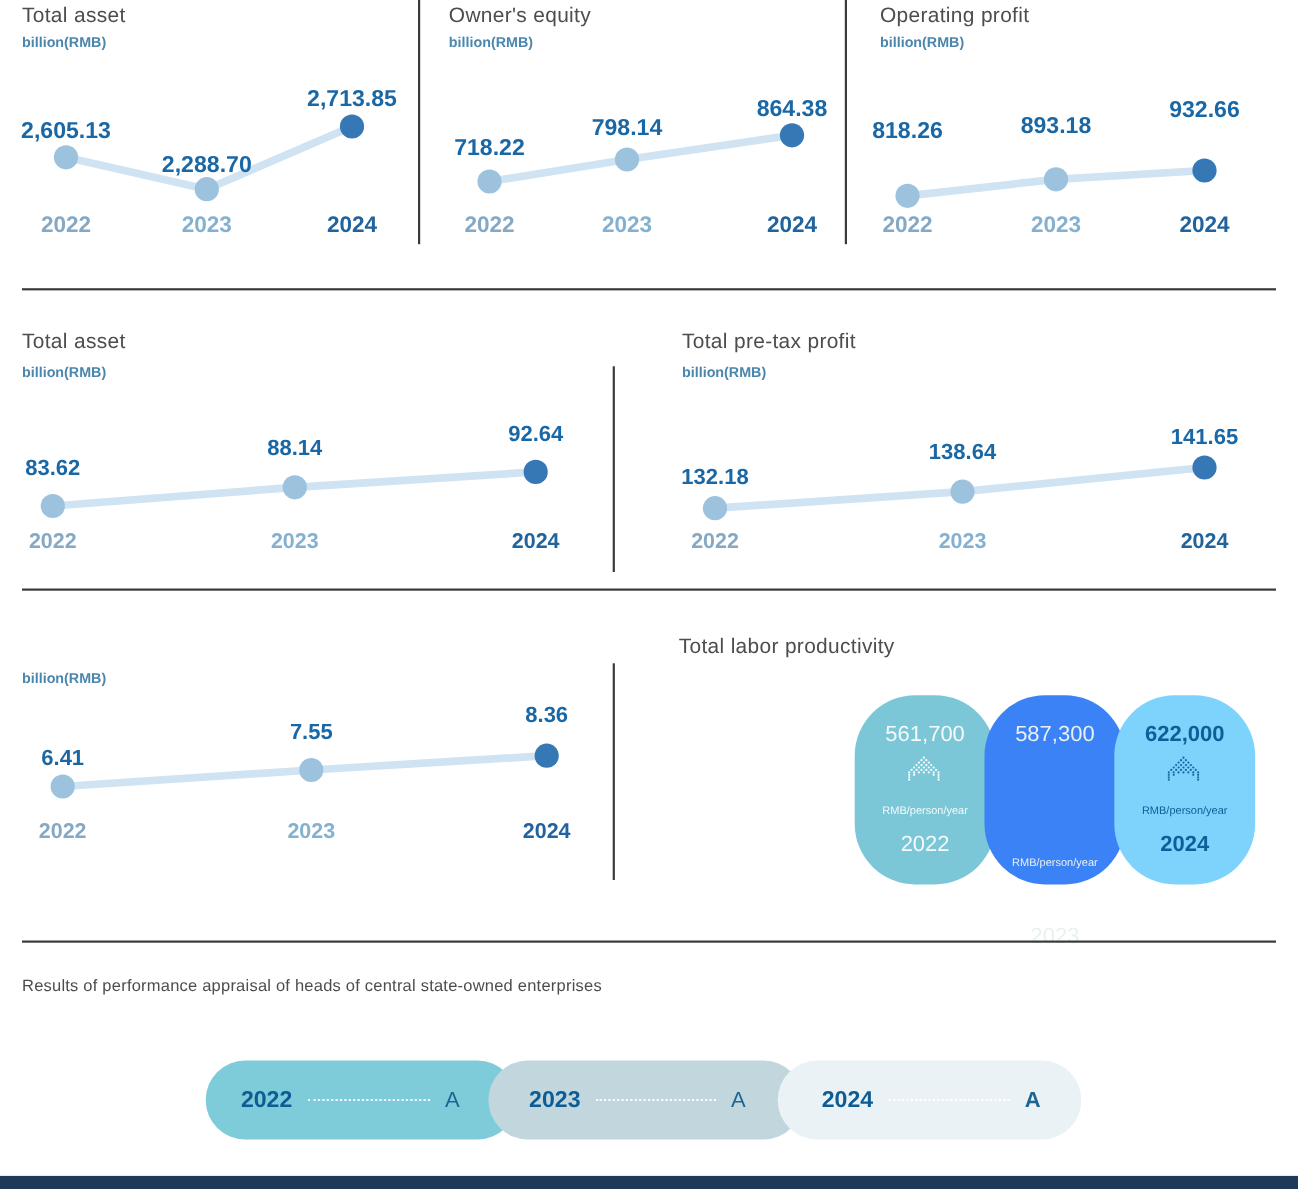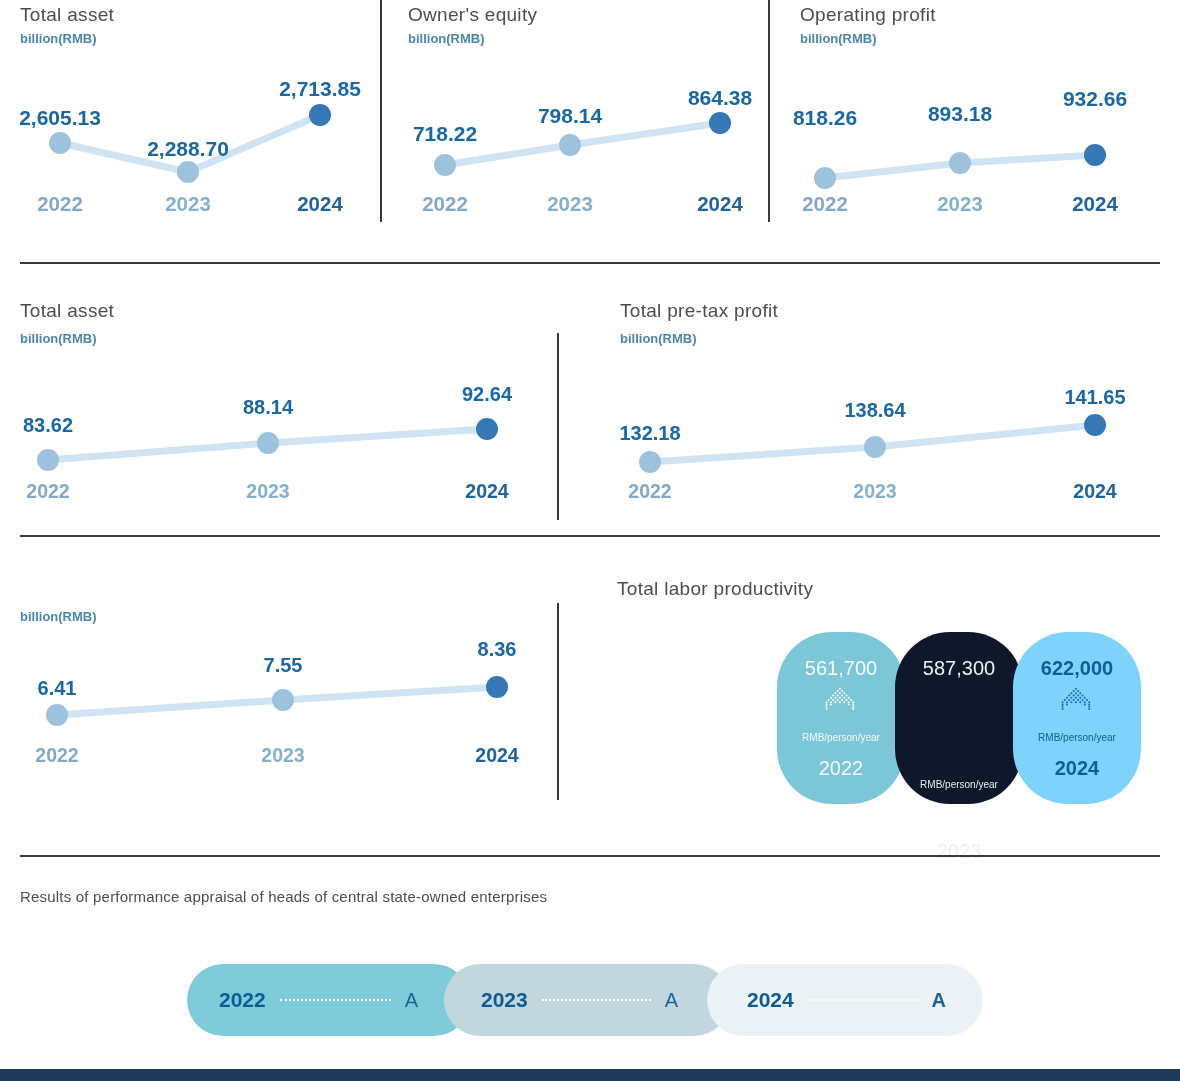--- a/index.html
+++ b/index.html
@@ -7,21 +7,21 @@
         font-family:"Liberation Sans",sans-serif;overflow:hidden;}
   .ctitle{position:absolute;font-size:19px;color:#4d4d4d;letter-spacing:.3px;white-space:nowrap;}
   .cunit{position:absolute;font-size:13px;font-weight:bold;color:#4a86ad;white-space:nowrap;}
   svg.plot{position:absolute;overflow:visible;}
   .hdiv{position:absolute;height:1.5px;background:#3a3a3a;}
   .vdiv{position:absolute;width:1.5px;background:#3a3a3a;}
   
   .lpill{position:absolute;top:632px;width:128px;height:172px;border-radius:55px;
          display:flex;flex-direction:column;align-items:center;text-align:center;box-sizing:border-box;padding-top:24px;}
   .lp1{background:#7bc7d7;color:#f4fafb;}
-  .lp2{background:#0f172a;color:#e9f0f2;gap:36px;}
+  .lp2{background:#3b82f6;color:#e9f0f2;gap:36px;}
   .lp3{background:#7dd3fc;color:#0e5e97;}
   .lp-val{font-size:20px;line-height:24px;}
   .lp3 .lp-val,.lp3 .lp-year{font-weight:bold;}
   .lp-icon{margin:7px 0 3px 0;}
   .lp-unit{font-size:10px;line-height:16px;margin-top:15px;white-space:nowrap;text-align:center;}
   .lp-year{font-size:20px;margin-top:11px;}
   
   .apill{position:absolute;top:964px;height:72px;border-radius:37px;}
   .ap1{left:187px;width:283px;background:#7ecbda;z-index:1;}
   .ap2{left:444px;width:286px;background:#c1d7dd;z-index:2;}

